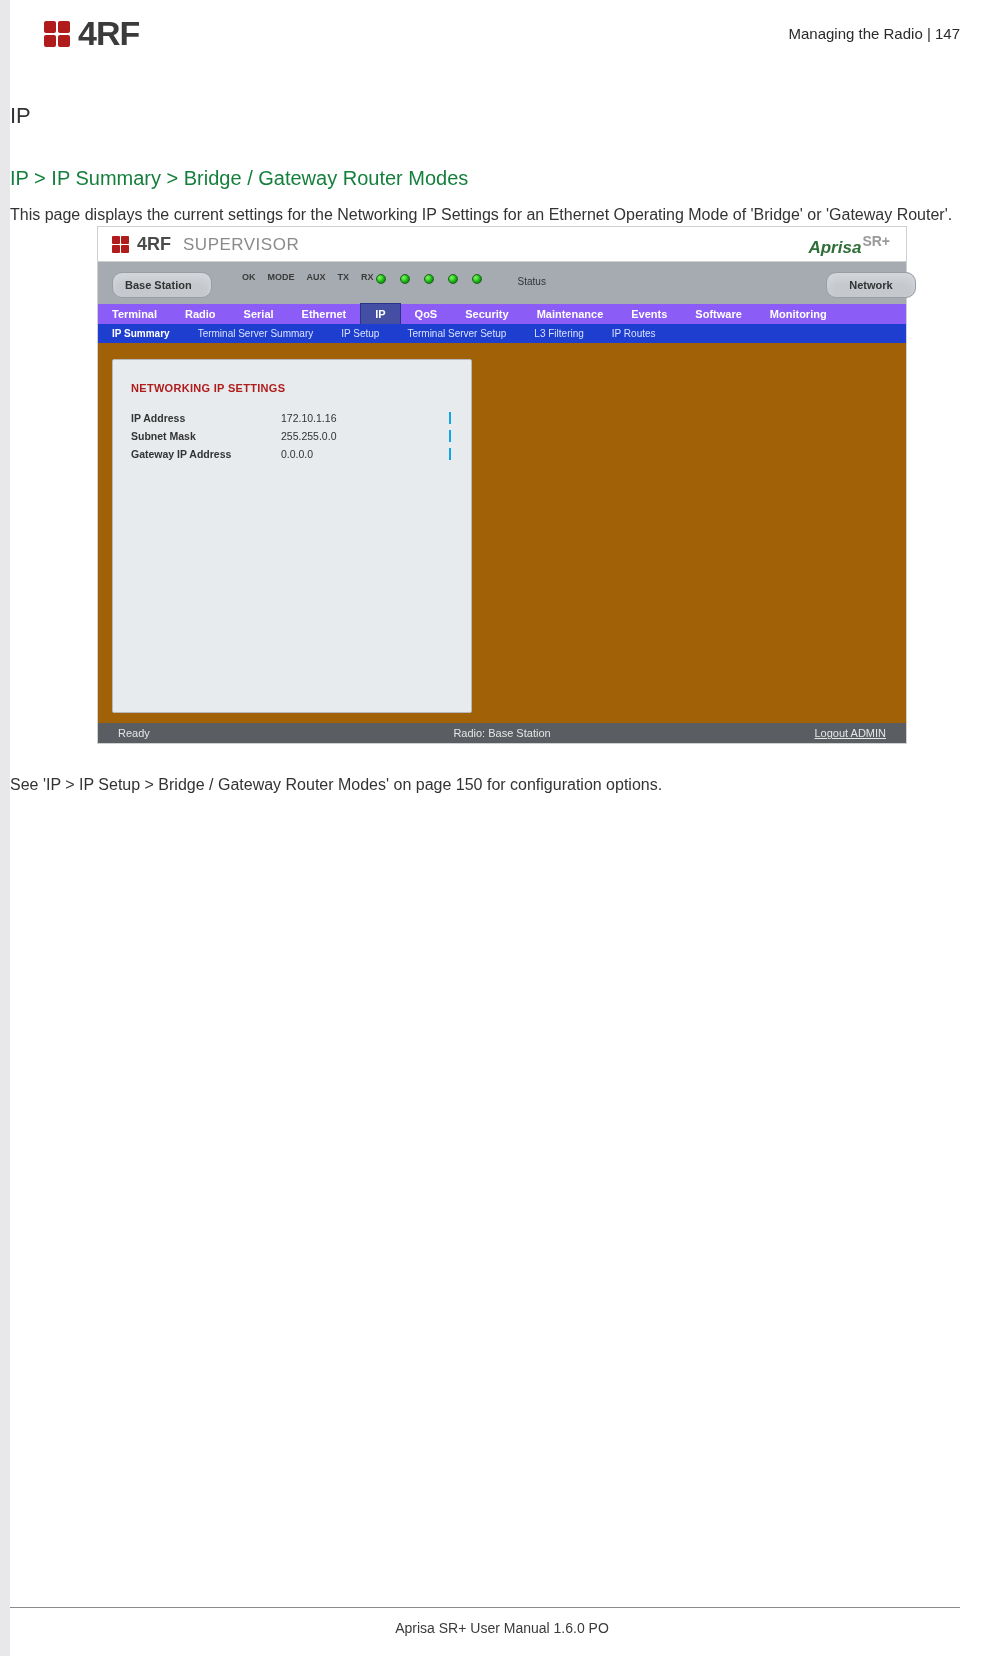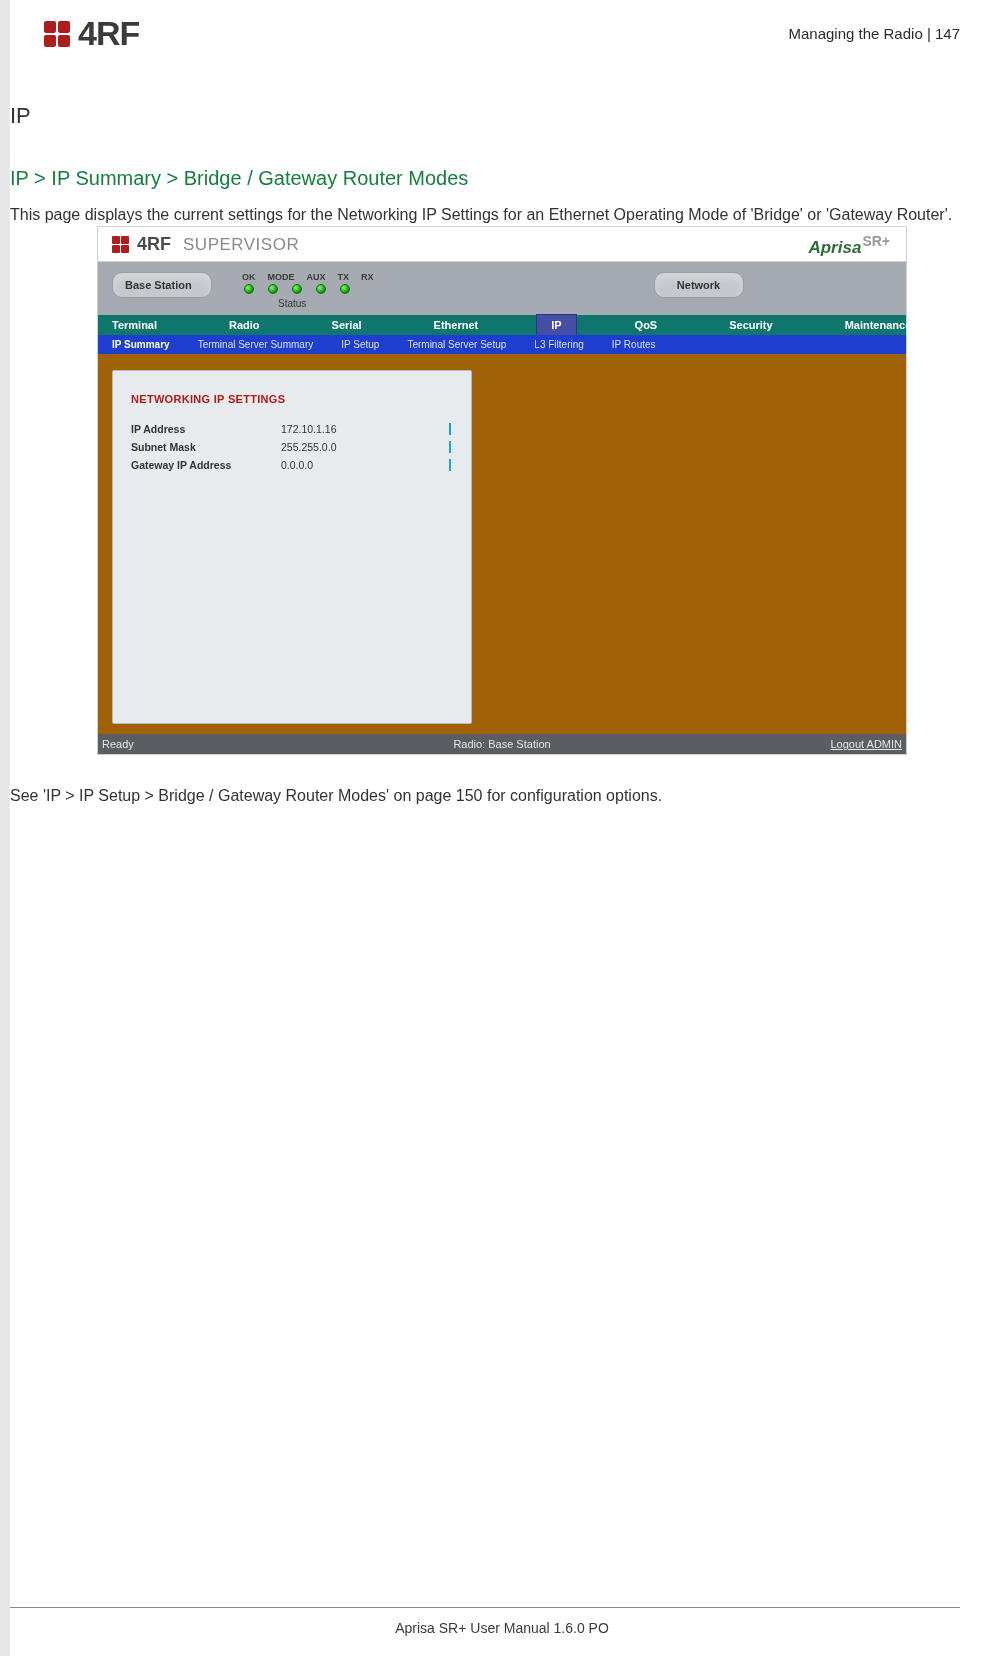--- a/index.html
+++ b/index.html
@@ -27,41 +27,41 @@
   .tb-left .dots { display: grid; grid-template-columns: repeat(2, 8px); grid-template-rows: repeat(2, 8px); gap: 1px; }
   .tb-left .dot { width: 8px; height: 8px; background: #b01b1b; border-radius: 1px; }
   .tb-left .tb-brand { font-size: 18px; font-weight: 700; color: #4a4a4a; margin-left: 2px; }
   .tb-left .tb-sup { font-size: 17px; color: #8a8a8a; font-weight: 400; letter-spacing: 0.5px; margin-left: 6px; }
   .tb-right { font-style: italic; font-weight: 700; font-size: 17px; color: #2f6e37; }
   .tb-right .sr { font-size: 14px; color: #999; font-style: normal; margin-left: 1px; vertical-align: super; }
 
   .status-area { background: #a6abb2; padding: 10px 14px 6px 14px; display: flex; align-items: flex-start; gap: 40px; }
   .bs-box, .net-box { background: #c5c9ce; border: 1px solid #9a9ea4; border-radius: 10px; font-size: 11px; font-weight: 700; color: #333; padding: 6px 12px; min-width: 100px; text-align: left; box-shadow: inset 0 6px 8px rgba(255,255,255,0.25); }
   .net-box { margin-left: 240px; min-width: 90px; text-align: center; }
-  .leds-wrap { display: flex; flex-direction: column; align-items: flex-start; margin-left: -10px; }
+  .leds-wrap { display: flex; flex-direction: row; align-items: flex-start; margin-left: -10px; }
   .led-labels { display: flex; gap: 12px; font-size: 9px; color: #3a3a3a; font-weight: 700; }
   .led-row { display: flex; gap: 14px; margin-top: 2px; padding-left: 2px; }
   .led { width: 10px; height: 10px; border-radius: 50%; background: radial-gradient(circle at 35% 35%, #7dff62, #12a80e 60%, #0a6a07); border: 1px solid #1d631a; }
   .leds-caption { font-size: 10px; font-weight: 400; color: #333; margin-top: 4px; padding-left: 36px; }
 
-  .tabs-primary { background: #0f766e; display: flex; gap: 44px; }
+  .tabs-primary { background: #8b5cf6; display: flex; }
   .tabs-primary .tab { color: #ffffff; font-size: 11px; font-weight: 700; padding: 4px 14px; cursor: pointer; }
   .tabs-primary .tab.active { background: #444fa3; border: 1px solid #2a338a; border-bottom: none; margin-top: -1px; padding-top: 4px; }
   .tabs-secondary { background: #1d3ecf; display: flex; gap: 0; }
   .tabs-secondary .stab { color: #d9e0ff; font-size: 10px; padding: 4px 14px; cursor: pointer; }
   .tabs-secondary .stab.active { color: #fff; font-weight: 700; }
 
   .app-body { background: #a16207; display: flex; padding: 16px 14px 10px 14px; min-height: 380px; }
   .panel { width: 360px; background: #e7ebee; border: 1px solid #b5bac0; border-radius: 2px; padding: 22px 18px; min-height: 350px; }
   .panel-title { font-size: 11px; font-weight: 700; color: #b01b1b; letter-spacing: 0.3px; margin-bottom: 18px; }
   .kv-row { display: flex; font-size: 10.5px; color: #333; margin-bottom: 6px; }
   .kv-row .k { width: 150px; font-weight: 700; }
   .kv-row .v { width: 170px; border-right: 2px solid #0ea5e9; padding-right: 6px; }
 
-  .app-footer { background: #5a5d62; color: #e6e6e6; font-size: 11px; display: flex; justify-content: space-between; padding: 4px 4px; }
+  .app-footer { background: #5a5d62; color: #e6e6e6; font-size: 11px; display: flex; justify-content: space-between; padding: 4px 20px; }
   .app-footer .fcenter { position: absolute; left: 50%; transform: translateX(-50%); }
   .app-footer-wrap { position: relative; }
   .app-footer .logout { text-decoration: underline; cursor: pointer; }
 
   .page-footer { position: absolute; bottom: 20px; left: 0; right: 0; text-align: center; font-size: 14px; color: #3a3a3a; }
   .page-footer-rule { position: absolute; bottom: 48px; left: 10px; right: 44px; border-top: 1px solid #8a8a8a; }
   .side-fill { position: absolute; left: 0; top: 0; bottom: 0; width: 10px; background: #e8e8ea; }
 </style>
 </head>
 <body>

